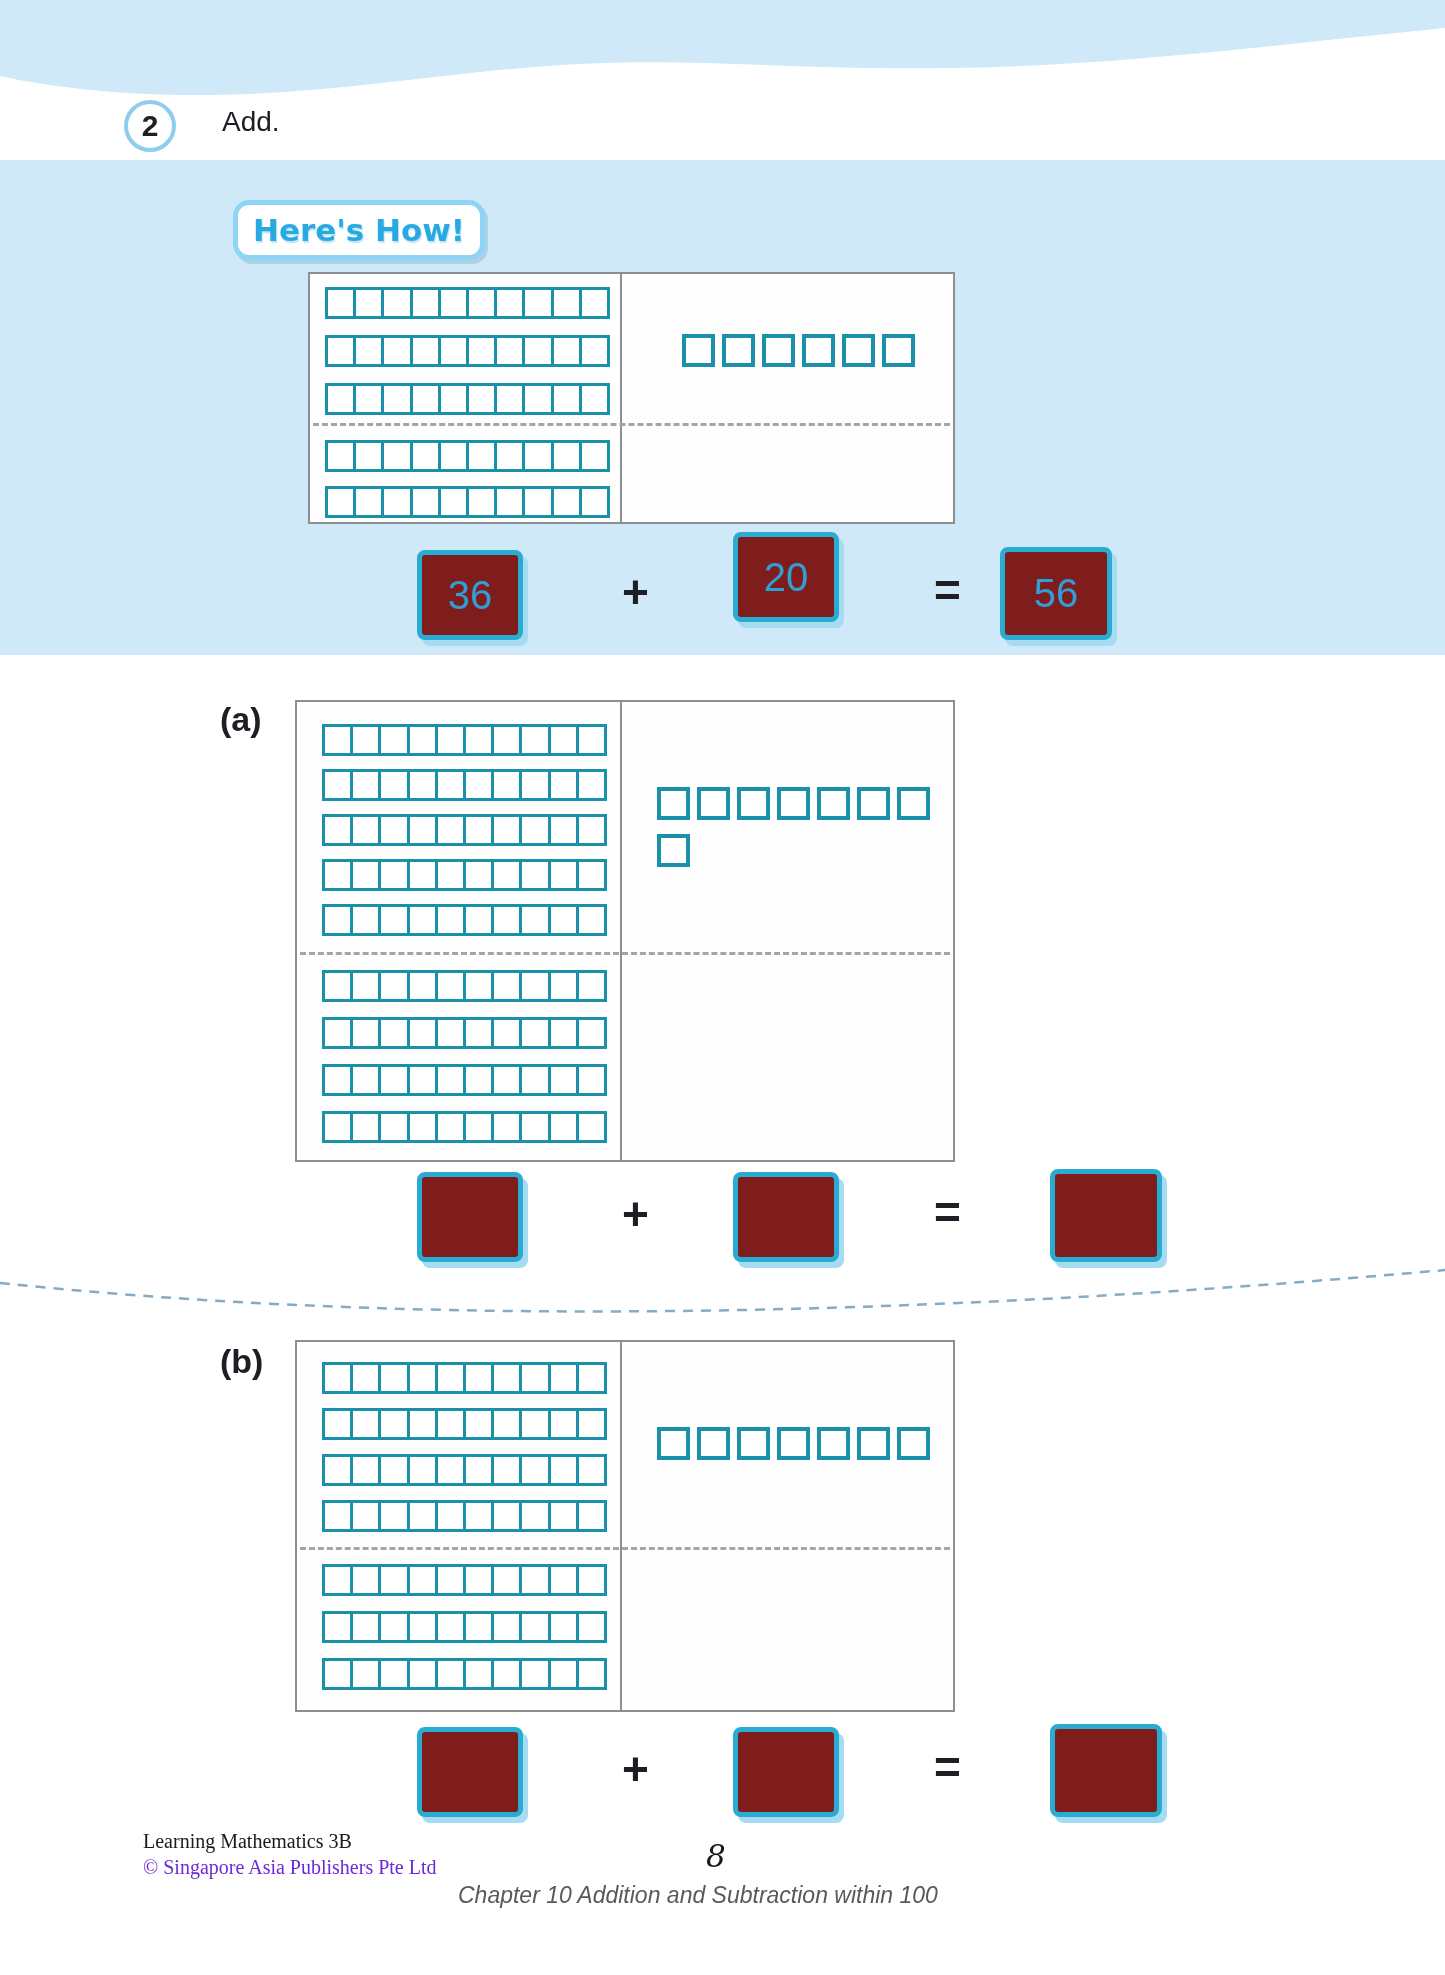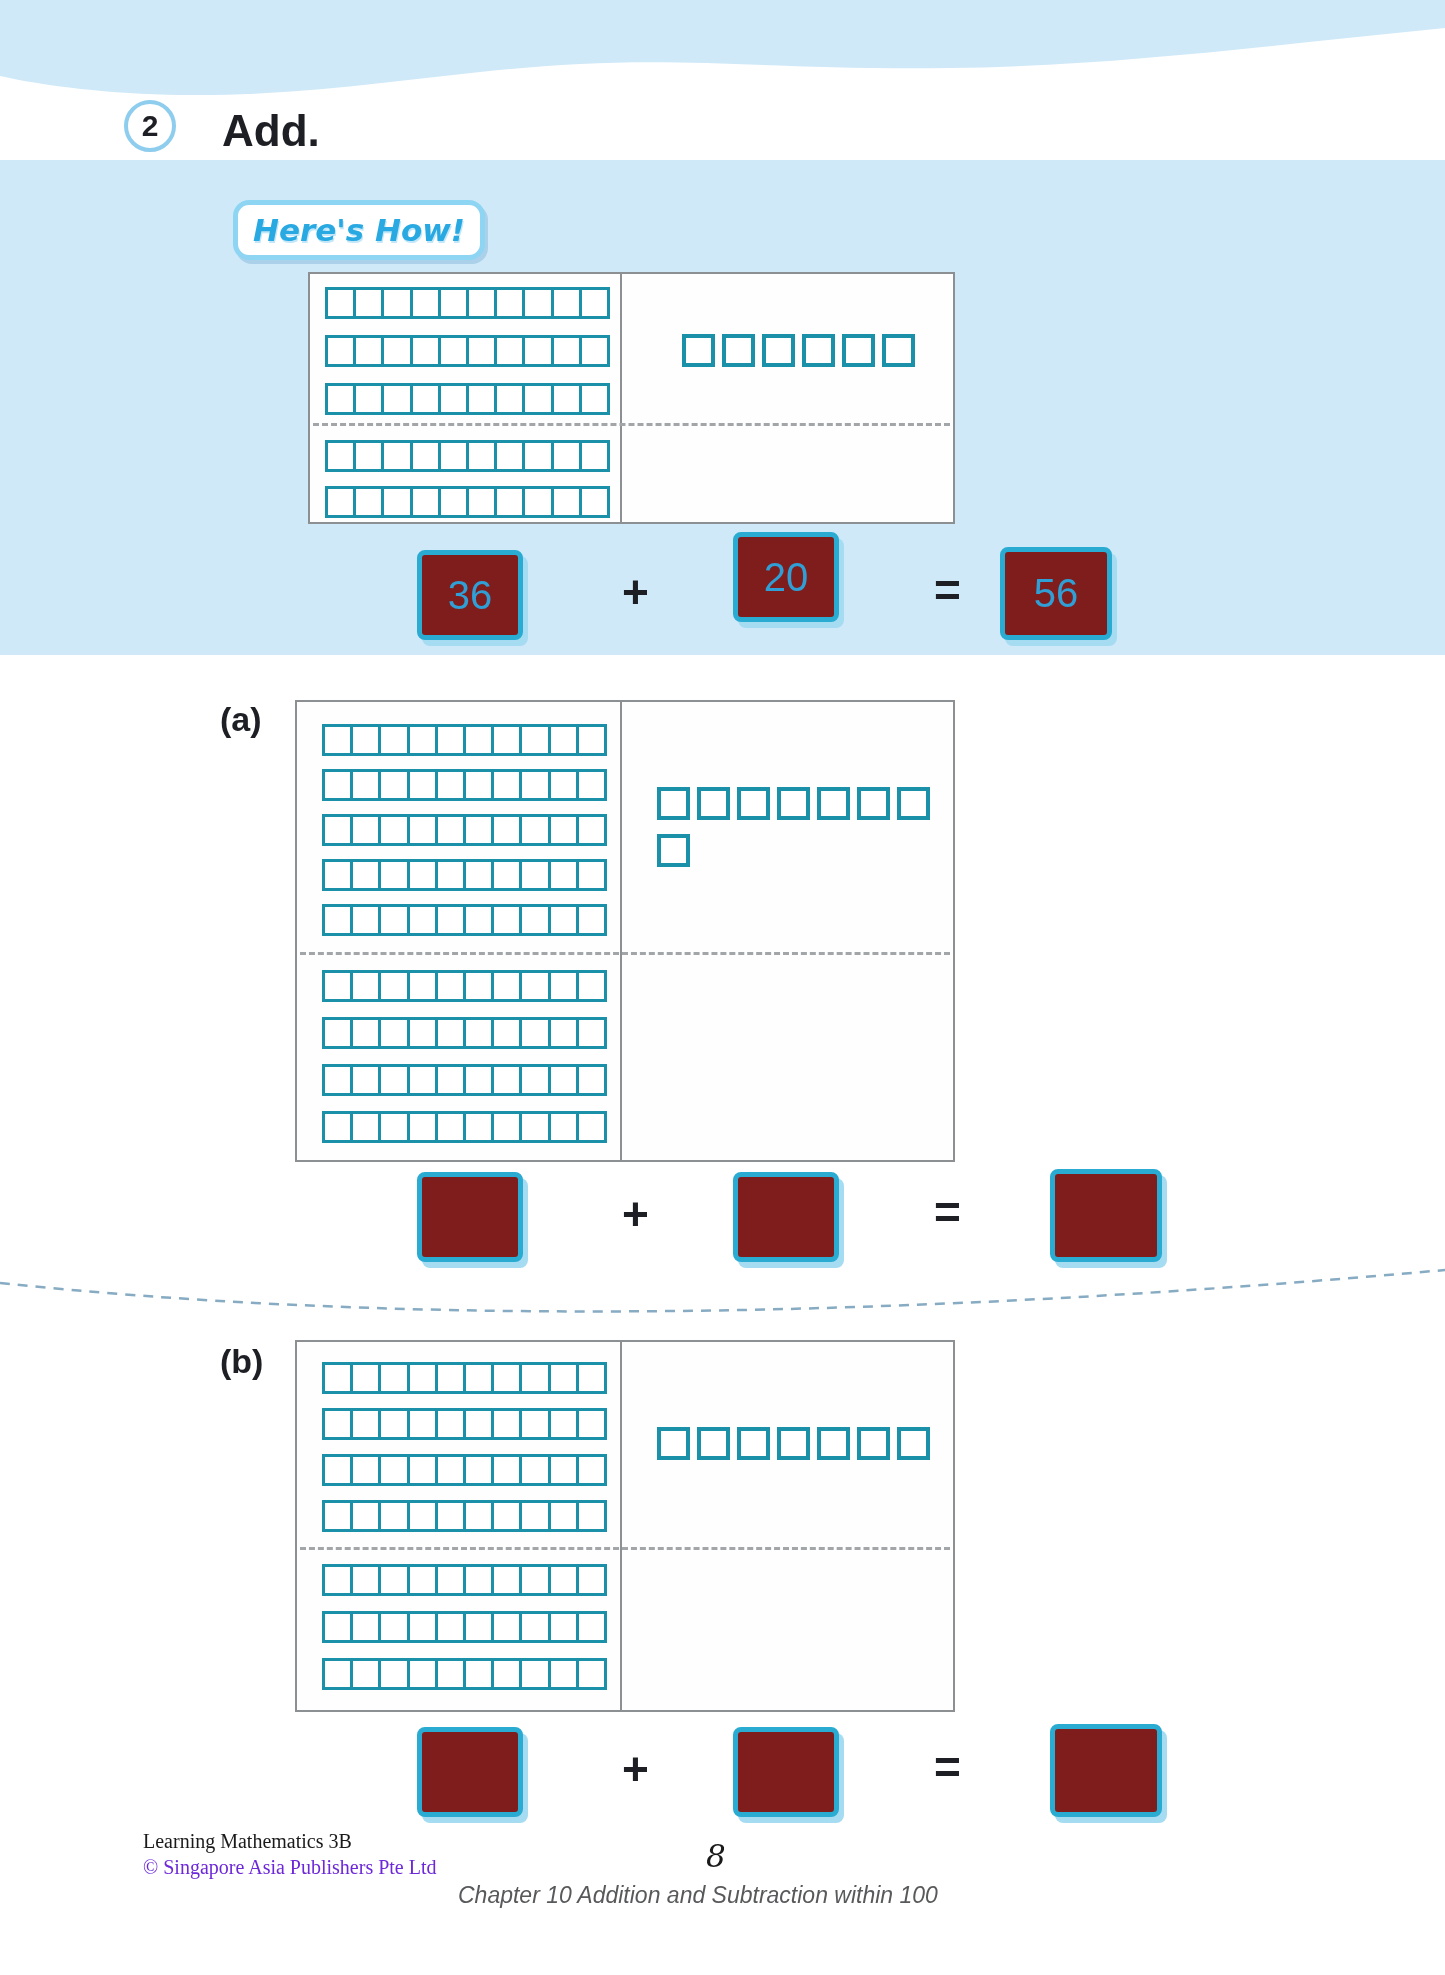--- a/index.html
+++ b/index.html
@@ -11,30 +11,30 @@
   html,body{width:1445px;height:1975px}
   body{position:relative;background:#ffffff;font-family:"Liberation Sans",sans-serif;overflow:hidden}
 
   
   .swoosh{position:absolute;left:0;top:0}
 
   
   .q-circle{position:absolute;left:124px;top:100px;width:52px;height:52px;border-radius:50%;
     background:#fff;border:4px solid #8ecdee;display:flex;align-items:center;justify-content:center;
     font-size:30px;font-weight:bold;color:var(--ink)}
-  .instruction{position:absolute;left:222px;top:106px;font-size:44px;font-weight:bold;color:var(--ink)}
+  .instruction{position:absolute;left:222px;top:106px;font-size:28px;font-weight:normal;color:var(--ink)}
 
   
   .panel{position:absolute;left:0;top:160px;width:1445px;height:495px;background:var(--panel)}
 
   
   .callout{position:absolute;left:233px;top:200px;width:252px;height:60px;background:#fff;
     border:5px solid #8ed5f4;border-radius:16px;box-shadow:3px 4px 0 rgba(140,190,220,.55);
     display:flex;align-items:center;justify-content:center}
-  .callout span{font-size:31px;font-weight:bold;font-style:italic;color:var(--callout-text);
+  .callout span{font-size:31px;font-weight:bold;color:var(--callout-text);
     text-shadow:1px 2px 0 #c3e7f8;font-family:"DejaVu Sans",sans-serif}
 
   
   .pv-box{position:absolute;background:#fefefe;border:2px solid var(--box-gray)}
   .cell-left{position:absolute;left:0;top:0;bottom:0;border-right:2px solid var(--box-gray)}
   .hdash{position:absolute;left:3px;right:3px;border-top:3px dashed var(--dash-gray)}
   .rods{position:absolute;display:flex;flex-direction:column}
   .rod{display:flex;height:32px}
   .rod i{flex:1;border:3px solid var(--block-border);margin-left:-3px;background:#fff}
   .rod i:first-child{margin-left:0}

